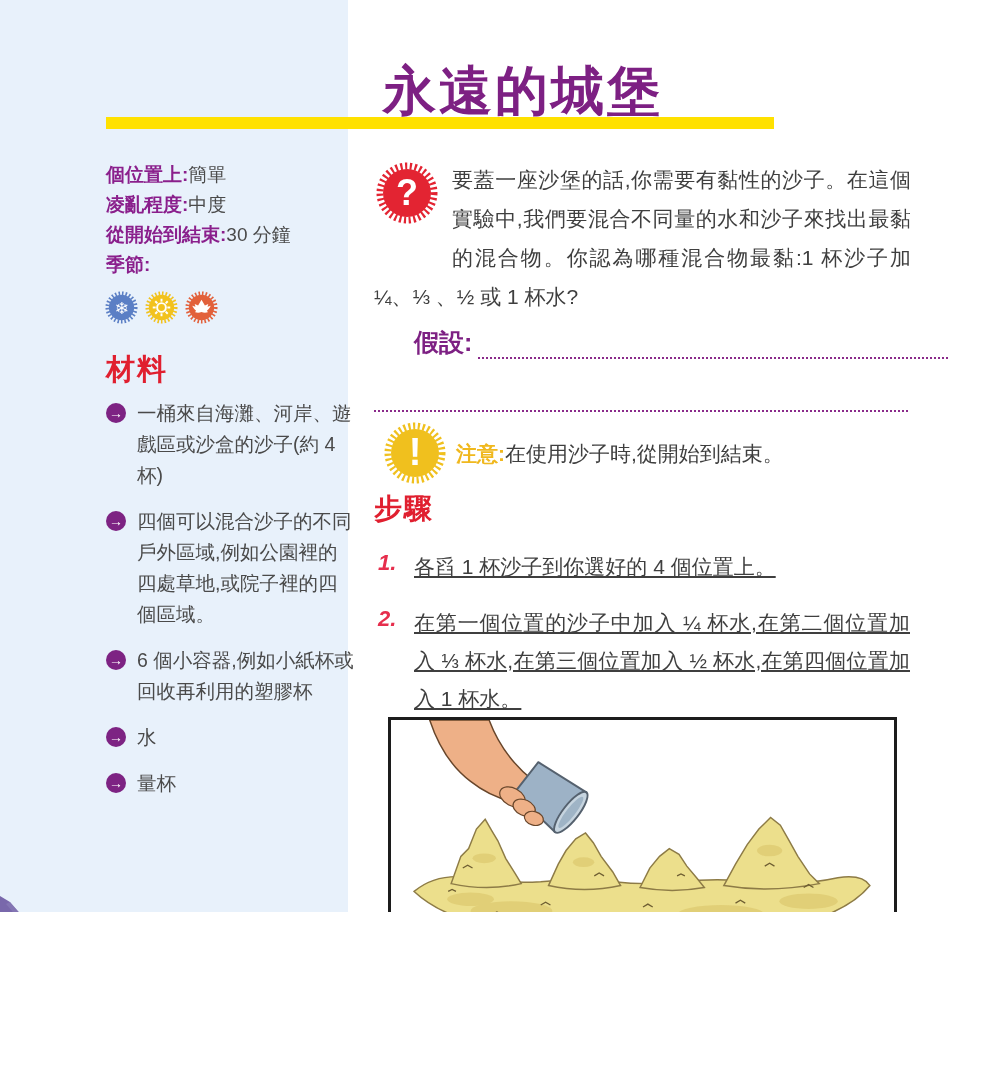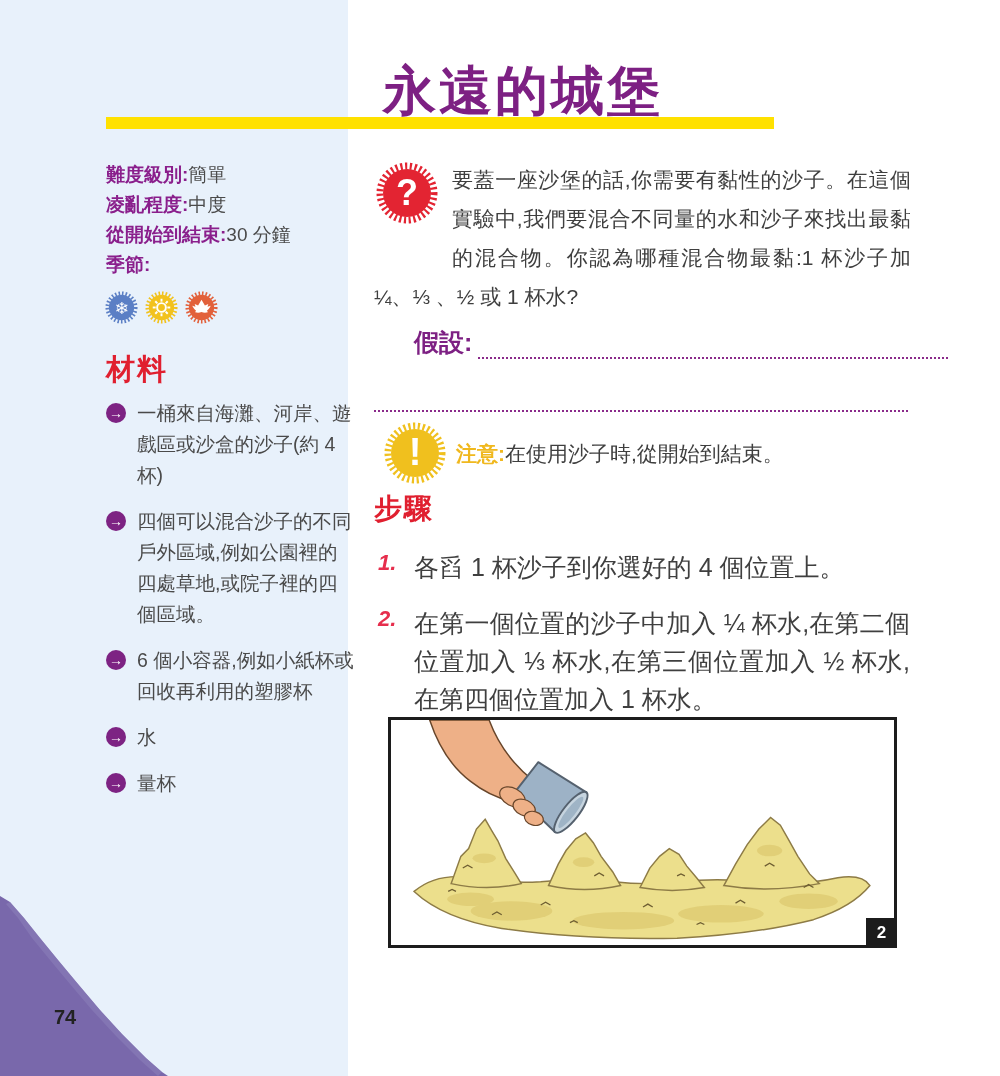--- a/index.html
+++ b/index.html
@@ -1,17 +1,17 @@
 <!DOCTYPE html>
 <html><head>
 <meta charset="utf-8">
 <style>
   html,body{margin:0;padding:0;background:#ffffff;}
   .page{
-    position:relative;width:1000px;height:1076px;background:#ffffff;overflow:hidden;
+    position:relative;width:1000px;height:912px;background:#ffffff;overflow:hidden;
     font-family:"Liberation Sans","DejaVu Sans",sans-serif;color:#3f3f3f;
   }
   .sidebar-bg{position:absolute;left:0;top:0;width:348px;height:1076px;background:#e8f1fb;}
   .yellow-bar{position:absolute;left:106px;top:117px;width:668px;height:12px;background:#ffe100;}
   .page-title{position:absolute;left:383px;top:56px;font-size:53px;font-weight:bold;color:#7d2083;letter-spacing:3px;white-space:nowrap;}
 
   
   .meta{position:absolute;left:106px;top:160px;width:245px;font-size:19px;line-height:30px;}
   .meta-row .lbl{color:#8a1f8c;font-weight:bold;}
   .meta-row .val{color:#4a4a4a;}
@@ -40,21 +40,21 @@
   .caution{position:absolute;left:382px;top:420px;width:526px;height:80px;}
   .caution-icon-box{position:absolute;left:0;top:0;width:66px;height:66px;}
   .caution-text{position:absolute;left:74px;top:20px;font-size:21px;color:#3f3f3f;white-space:nowrap;}
   .caution-label{color:#f0b81e;font-weight:bold;}
 
   .steps-heading{position:absolute;left:374px;top:490px;font-size:28px;font-weight:bold;color:#e01f2f;letter-spacing:2px;}
   .step{position:absolute;left:378px;width:532px;}
   .step-1{top:548px;}
   .step-2{top:604px;}
   .step-num{position:absolute;left:0;top:2px;font-size:22px;font-weight:bold;font-style:italic;color:#e62e4d;}
-  .step-text{margin-left:36px;font-size:25px;line-height:38px;color:#3f3f3f;text-align:justify;}
+  .step-text{margin-left:36px;font-size:21px;line-height:38px;color:#3f3f3f;text-align:justify;text-decoration:underline;}
 
   .figure{position:absolute;left:388px;top:717px;width:509px;height:231px;border:3px solid #1c1c1c;background:#ffffff;box-sizing:border-box;}
   .figure svg{display:block;width:100%;height:100%;}
   .figure-badge{
     position:absolute;right:-3px;bottom:-3px;width:31px;height:30px;background:#1c1c1c;color:#ffffff;
     font-size:17px;font-weight:bold;display:flex;align-items:center;justify-content:center;
   }
 
   .corner-triangle{position:absolute;left:0;top:880px;width:210px;height:196px;}
   .page-number{position:absolute;left:54px;top:1006px;font-size:20px;font-weight:bold;color:#222222;text-align:center;}
@@ -65,21 +65,21 @@
 
 <div class="page">
 
   <div class="sidebar-bg"></div>
   <div class="yellow-bar"></div>
 
   <div class="page-title">永遠的城堡</div>
 
   <div class="meta">
     <div class="meta-row">
-      <span class="lbl">難度級別:</span><span class="val">簡單</span>
+      <span class="lbl">個位置上:</span><span class="val">簡單</span>
     </div>
     <div class="meta-row">
       <span class="lbl">凌亂程度:</span><span class="val">中度</span>
     </div>
     <div class="meta-row">
       <span class="lbl">從開始到結束:</span><span class="val">30 分鐘</span>
     </div>
     <div class="meta-row">
       <span class="lbl">季節:</span><span class="val"></span>
     </div>

